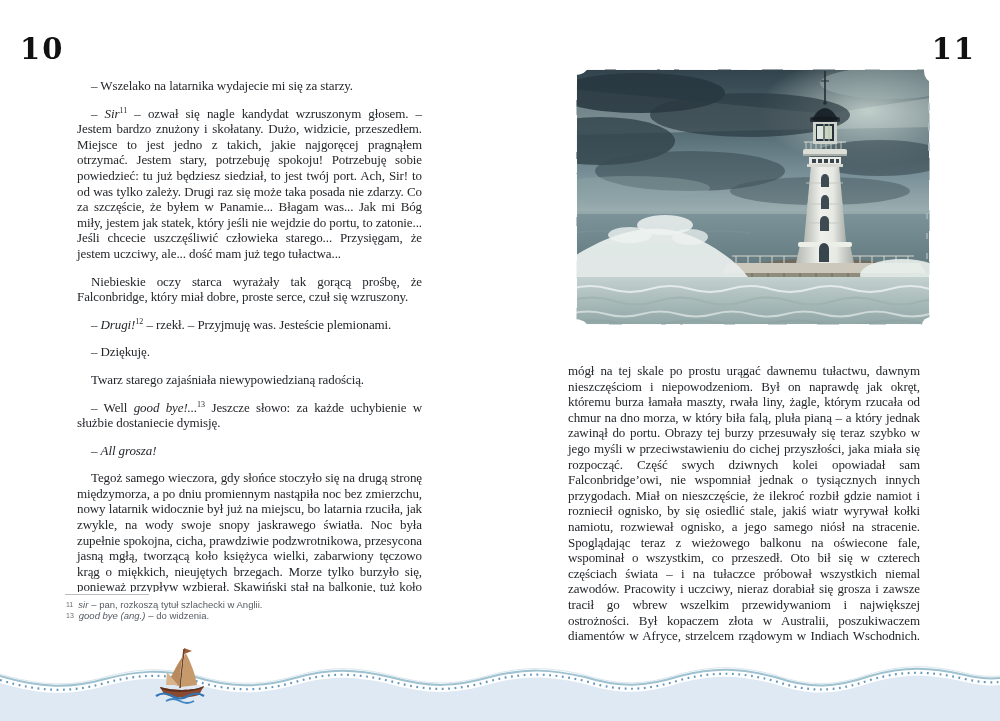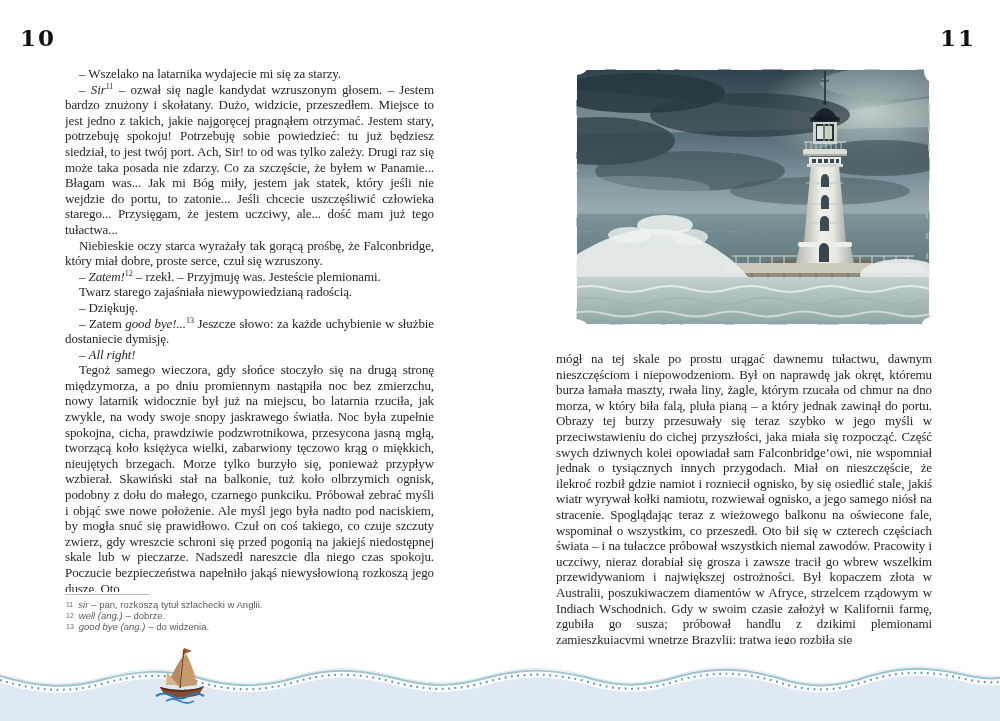--- a/index.html
+++ b/index.html
@@ -2,34 +2,34 @@
 <html><head>
 <meta charset="utf-8">
 <style>
   html,body{margin:0;padding:0}
   body{
     width:1000px;height:721px;position:relative;overflow:hidden;
     background:#ffffff;color:#24272b;
     font-family:"Liberation Serif", serif;
   }
   .pageno{
-    position:absolute;top:24px;
+    position:absolute;top:32px;
     font-family:"DejaVu Serif", serif;font-weight:700;
-    font-size:23px;letter-spacing:2px;color:#111;
+    font-size:29px;letter-spacing:2px;color:#111;
   }
   .pageno.left{left:20px}
   .pageno.right{right:24px}
   .textcol{
     position:absolute;text-align:justify;
     font-size:13px;line-height:15.6px;letter-spacing:-0.1px;
     overflow:hidden;color:#24272b;
   }
   #left-text{left:65px;top:66px;width:369px;height:526px}
   #right-text{left:556px;top:351px;width:376px;height:293px}
-  .para{margin:0;padding:0}
+  .para{margin:12px;padding:0}
   .para.ind{text-indent:14px}
   .it{font-style:italic}
   .sup{vertical-align:super;font-size:8px;line-height:0;letter-spacing:0}
   #footnotes{
     position:absolute;left:65px;top:594px;width:372px;
     font-family:"Liberation Sans", sans-serif;
     font-size:9.5px;line-height:11.2px;color:#565b60;
   }
   .fn-rule{width:84px;border-top:1px solid #b9bdc1;margin-bottom:4px}
   .fn{display:flex;align-items:flex-start}
@@ -42,39 +42,34 @@
 </head>
 <body>
 
 <div class="pageno left">10</div>
 <div class="pageno right">11</div>
 
 <div id="left-text" class="textcol">
     <p class="para ind"><span>– Wszelako na latarnika wydajecie mi się za starzy.</span></p>
     <p class="para ind"><span>– </span><span class="it">Sir</span><span class="sup">11</span><span> – ozwał się nagle kandydat wzruszonym głosem. – Jestem bardzo znużony i skołatany. Dużo, widzicie, przeszedłem. Miejsce to jest jedno z takich, jakie najgoręcej pragnąłem otrzymać. Jestem stary, potrzebuję spokoju! Potrzebuję sobie powiedzieć: tu już będziesz siedział, to jest twój port. Ach, Sir! to od was tylko zależy. Drugi raz się może taka posada nie zdarzy. Co za szczęście, że byłem w Panamie... Błagam was... Jak mi Bóg miły, jestem jak statek, który jeśli nie wejdzie do portu, to zatonie... Jeśli chcecie uszczęśliwić człowieka starego... Przysięgam, że jestem uczciwy, ale... dość mam już tego tułactwa...</span></p>
     <p class="para ind"><span>Niebieskie oczy starca wyrażały tak gorącą prośbę, że Falconbridge, który miał dobre, proste serce, czuł się wzruszony.</span></p>
-    <p class="para ind"><span>– </span><span class="it">Zatem!</span><span class="sup">12</span><span> – rzekł. – Przyjmuję was. Jesteście plemionami.</span></p>
+    <p class="para ind"><span>– </span><span class="it">Drugi!</span><span class="sup">12</span><span> – rzekł. – Przyjmuję was. Jesteście plemionami.</span></p>
+    <p class="para ind"><span>– Dziękuję.</span></p>
     <p class="para ind"><span>Twarz starego zajaśniała niewypowiedzianą radością.</span></p>
-    <p class="para ind"><span>– Dziękuję.</span></p>
-    <p class="para ind"><span>– Zatem </span><span class="it">good bye!...</span><span class="sup">13</span><span> Jeszcze słowo: za każde uchybienie w służbie dostaniecie dymisję.</span></p>
-    <p class="para ind"><span>– </span><span class="it">All right!</span></p>
+    <p class="para ind"><span>– Well </span><span class="it">good bye!...</span><span class="sup">13</span><span> Jeszcze słowo: za każde uchybienie w służbie dostaniecie dymisję.</span></p>
+    <p class="para ind"><span>– </span><span class="it">All grosza!</span></p>
     <p class="para ind"><span>Tegoż samego wieczora, gdy słońce stoczyło się na drugą stronę międzymorza, a po dniu promiennym nastąpiła noc bez zmierzchu, nowy latarnik widocznie był już na miejscu, bo latarnia rzuciła, jak zwykle, na wody swoje snopy jaskrawego światła. Noc była zupełnie spokojna, cicha, prawdziwie podzwrotnikowa, przesycona jasną mgłą, tworzącą koło księżyca wielki, zabarwiony tęczowo krąg o miękkich, nieujętych brzegach. Morze tylko burzyło się, ponieważ przypływ wzbierał. Skawiński stał na balkonie, tuż koło olbrzymich ognisk, podobny z dołu do małego, czarnego punkciku. Próbował zebrać myśli i objąć swe nowe położenie. Ale myśl jego była nadto pod naciskiem, by mogła snuć się prawidłowo. Czuł on coś takiego, co czuje szczuty zwierz, gdy wreszcie schroni się przed pogonią na jakiejś niedostępnej skale lub w pieczarze. Nadszedł nareszcie dla niego czas spokoju. Poczucie bezpieczeństwa napełniło jakąś niewysłowioną rozkoszą jego duszę. Oto</span></p>
   </div>
 
 <div id="footnotes">
   <div class="fn-rule"></div>
   <div class="fn">
     <span class="fn-num">11</span>
     <span class="fn-term">sir</span>
     <span class="fn-rest">– pan, rozkoszą tytuł szlachecki w Anglii.</span>
-  </div>
-  <div class="fn">
-    <span class="fn-num">12</span>
-    <span class="fn-term">well (ang.)</span>
-    <span class="fn-rest">– dobrze.</span>
   </div>
   <div class="fn">
     <span class="fn-num">13</span>
     <span class="fn-term">good bye (ang.)</span>
     <span class="fn-rest">– do widzenia.</span>
   </div>
 </div>
 
 <div id="photo">
   <svg width="366" height="268" viewBox="0 0 366 268">

